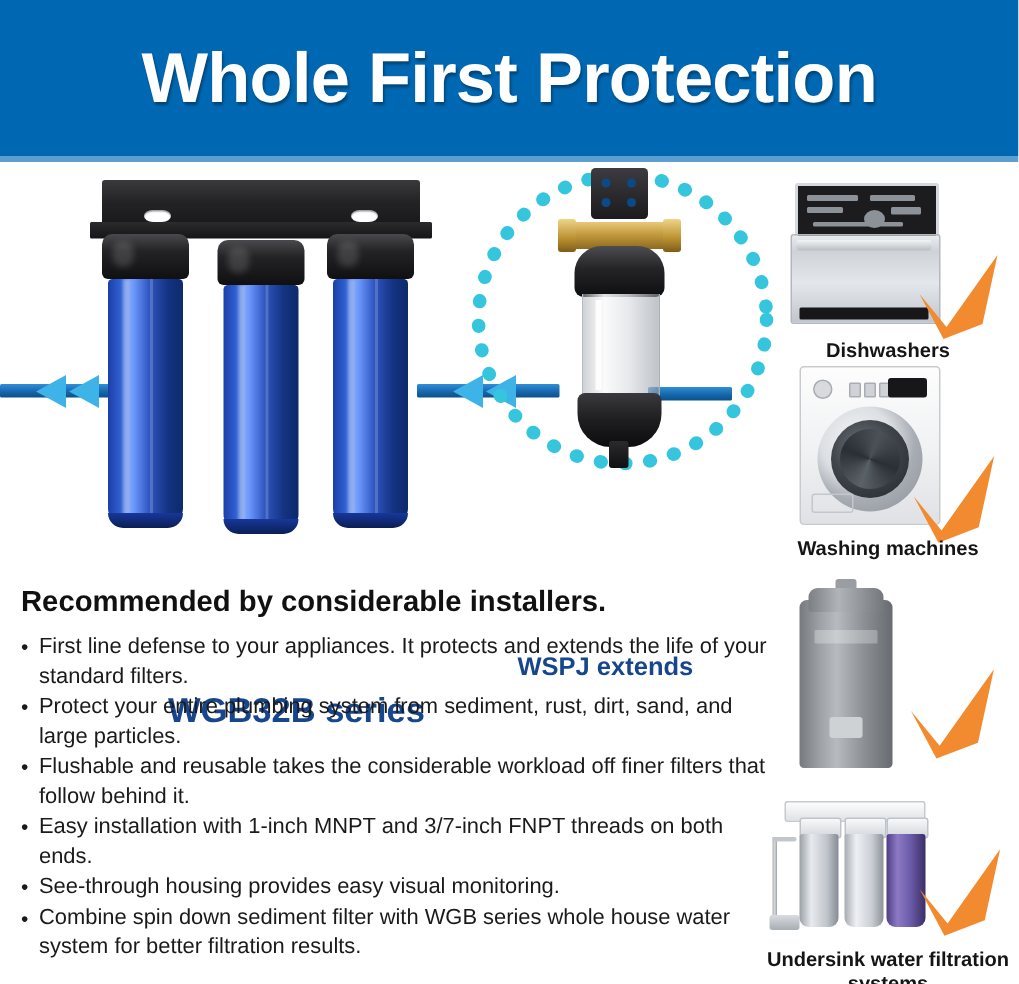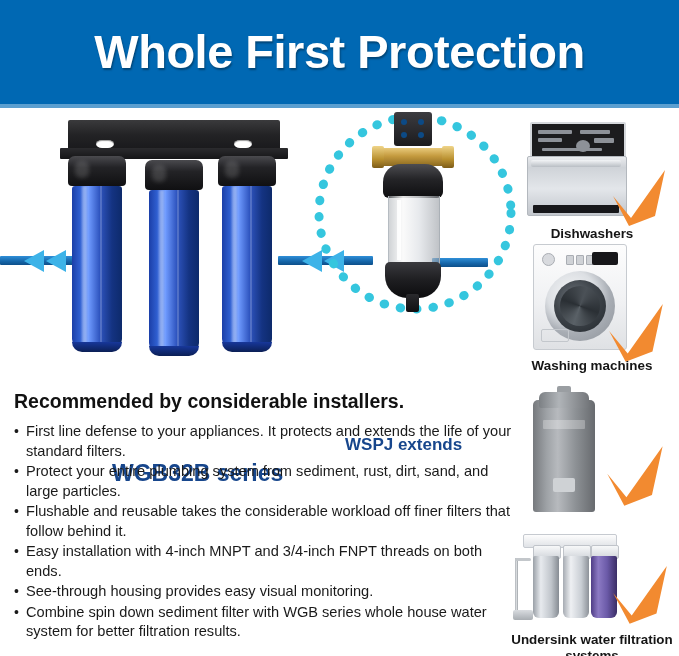--- a/index.html
+++ b/index.html
@@ -279,21 +279,21 @@
     <div class="series-label label-wgb">WGB32B series</div>
     <div class="series-label label-wspj">WSPJ extends</div>
   </div>
 
   <div class="txt-block">
     <div class="rec-head">Recommended by considerable installers.</div>
     <ul class="bullets">
       <li>First line defense to your appliances. It protects and extends the life of your standard filters.</li>
       <li>Protect your entire plumbing system from sediment, rust, dirt, sand, and large particles.</li>
       <li>Flushable and reusable takes the considerable workload off finer filters that follow behind it.</li>
-      <li>Easy installation with 4-inch MNPT and 3/4-inch FNPT threads on both ends.</li>
+      <li>Easy installation with 1-inch MNPT and 3/7-inch FNPT threads on both ends.</li>
       <li>See-through housing provides easy visual monitoring.</li>
       <li>Combine spin down sediment filter with WGB series whole house water system for better filtration results.</li>
     </ul>
   </div>
 
   <div class="appliances">
 
     <div class="app-item" style="top:0;height:134px;margin-top:12px;">
       <div class="app-art" style="top:2px;">
         <div class="dw">

